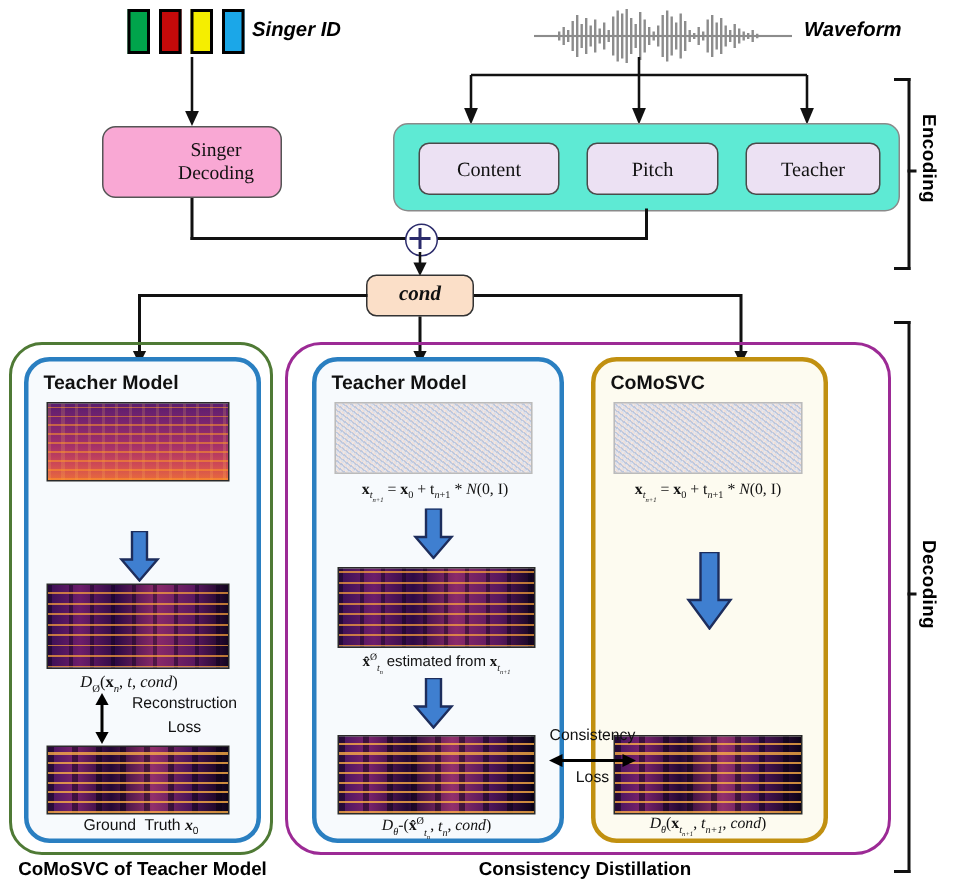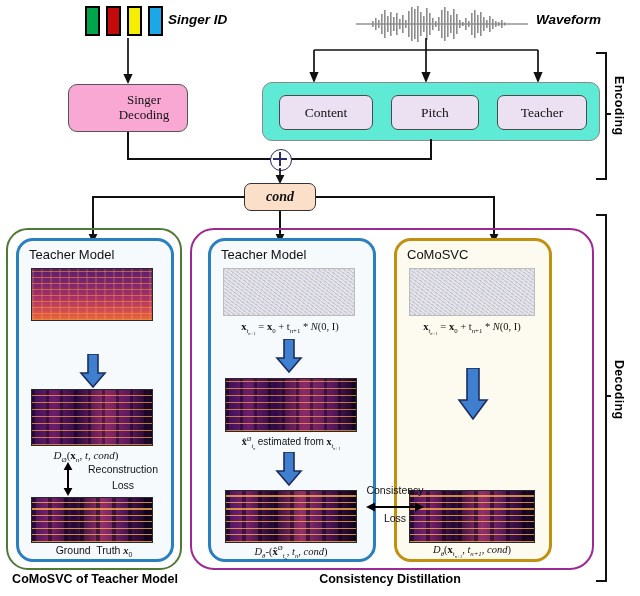--- a/index.html
+++ b/index.html
@@ -54,21 +54,21 @@
   #plus-node:after{top:2px;left:8.2px;height:14px;width:1.6px;}
 
   
   #train-group{left:6px;top:228px;width:172px;height:338px;border-radius:22px;border:2.2px solid #4f7a35;}
   #distill-group{left:190px;top:228px;width:400px;height:338px;border-radius:24px;border:2.2px solid #9c2a95;}
 
   #teacher-left{left:16px;top:238px;width:152px;height:318px;border-radius:17px;border:3px solid #2a7fc1;background:#f7fafd;}
   #teacher-mid{left:208px;top:238px;width:162px;height:318px;border-radius:17px;border:3px solid #2a7fc1;background:#f7fafd;}
   #comosvc-box{left:394px;top:238px;width:152px;height:318px;border-radius:17px;border:3px solid #c19010;background:#fdfbf0;}
 
-  .box-title{position:absolute;left:10px;top:6px;font-size:13px;font-weight:normal;color:#111;}
+  .box-title{position:absolute;left:10px;top:6px;font-size:13px;font-weight:bold;color:#111;}
 
   
   .spec{position:absolute;border:1px solid #2a2a2a;box-sizing:border-box;}
   .noise{position:absolute;border:1px solid #bbb;box-sizing:border-box;
     background:
       repeating-linear-gradient(37deg, rgba(160,180,215,.55) 0 1px, rgba(245,225,215,.5) 1px 2px, rgba(215,225,240,.45) 2px 3px),
       repeating-linear-gradient(113deg, rgba(240,215,200,.5) 0 1px, rgba(200,212,235,.45) 1px 2px, rgba(250,240,235,.4) 2px 3px),
       #e9e6ea;
   }
   

